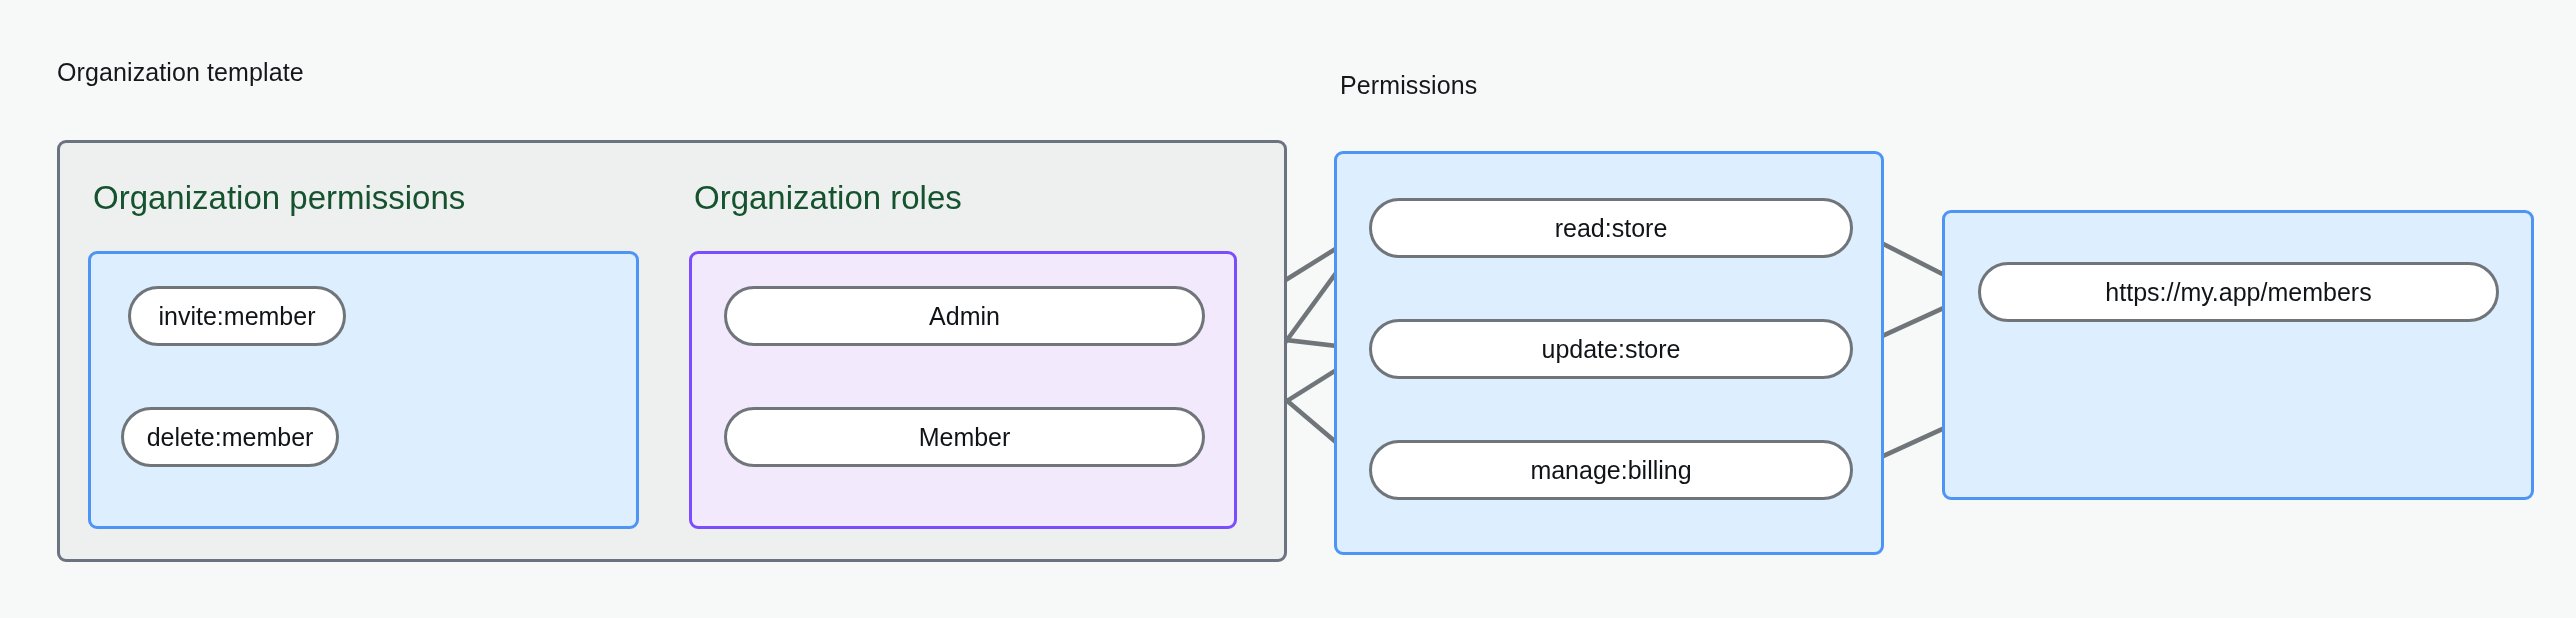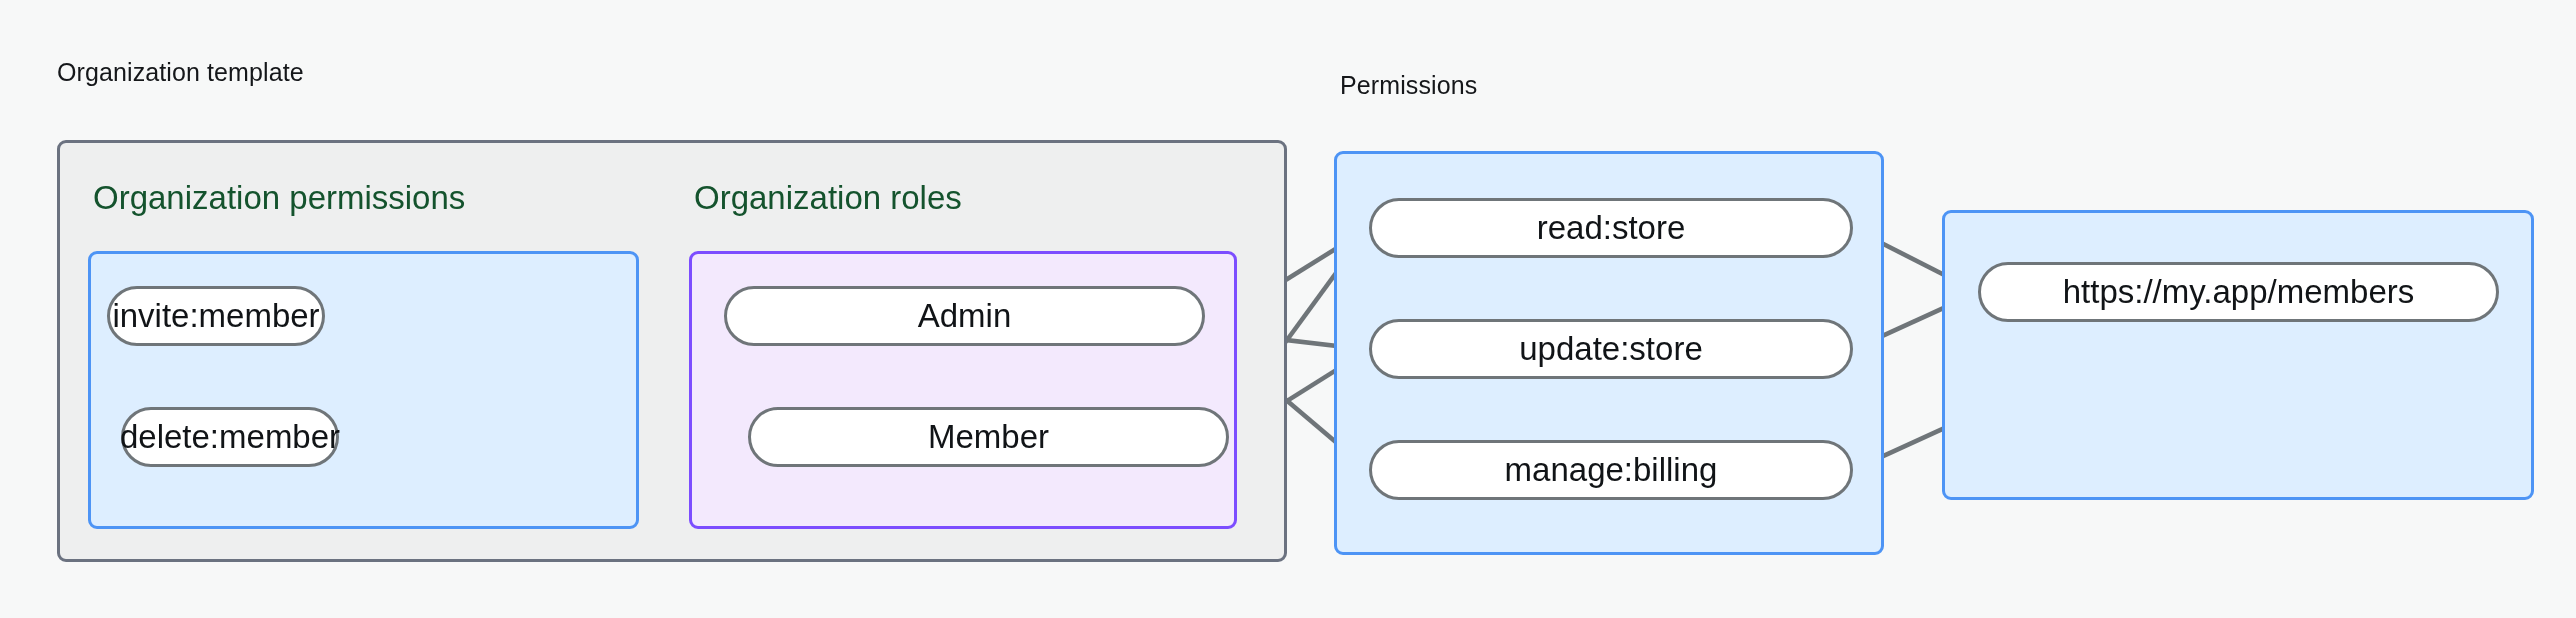--- a/index.html
+++ b/index.html
@@ -45,21 +45,21 @@
 
   .pill{
     position:absolute;
     box-sizing:border-box;
     background:#ffffff;
     border:3.7px solid #6f7579;
     border-radius:912px;
     display:flex;
     align-items:center;
     justify-content:center;
-    font-size:33px;
+    font-size:25px;
     color:#111417;
     white-space:nowrap;
   }
   .pill-label{pointer-events:none;}
 
   #edges{position:absolute;left:0;top:0;width:2576px;height:619px;}
 </style>
 </head>
 <body>
 
@@ -99,37 +99,37 @@
   </svg>
 
   <div class="group-label" style="left:57px; top:58px;">Organization template</div>
 
   <div class="container-box box-template" style="left:57px; top:140px; width:1230px; height:422px;"></div>
 
   <div class="sub-label" style="left:93px; top:179px;">Organization permissions</div>
 
   <div class="container-box box-blue" style="left:88px; top:251px; width:551px; height:278px;"></div>
 
-  <div class="pill" style="left:107px; top:286px; width:218px; height:60px;">
+  <div class="pill" style="left:128px; top:286px; width:218px; height:60px;">
     <span class="pill-label">invite:member</span>
   </div>
 
   <div class="pill" style="left:121px; top:407px; width:218px; height:60px;text-align:right;">
     <span class="pill-label">delete:member</span>
   </div>
 
   <div class="sub-label" style="left:694px; top:179px;">Organization roles</div>
 
   <div class="container-box box-purple" style="left:689px; top:251px; width:548px; height:278px;"></div>
 
   <div class="pill" style="left:724px; top:286px; width:481px; height:60px;">
     <span class="pill-label">Admin</span>
   </div>
 
-  <div class="pill" style="left:748px; top:407px; width:481px; height:60px;">
+  <div class="pill" style="left:724px; top:407px; width:481px; height:60px;">
     <span class="pill-label">Member</span>
   </div>
 
   <div class="group-label" style="left:1340px; top:71px;">Permissions</div>
 
   <div class="container-box box-blue" style="left:1334px; top:151px; width:550px; height:404px;"></div>
 
   <div class="pill" style="left:1369px; top:198px; width:484px; height:60px;">
     <span class="pill-label">read:store</span>
   </div>

